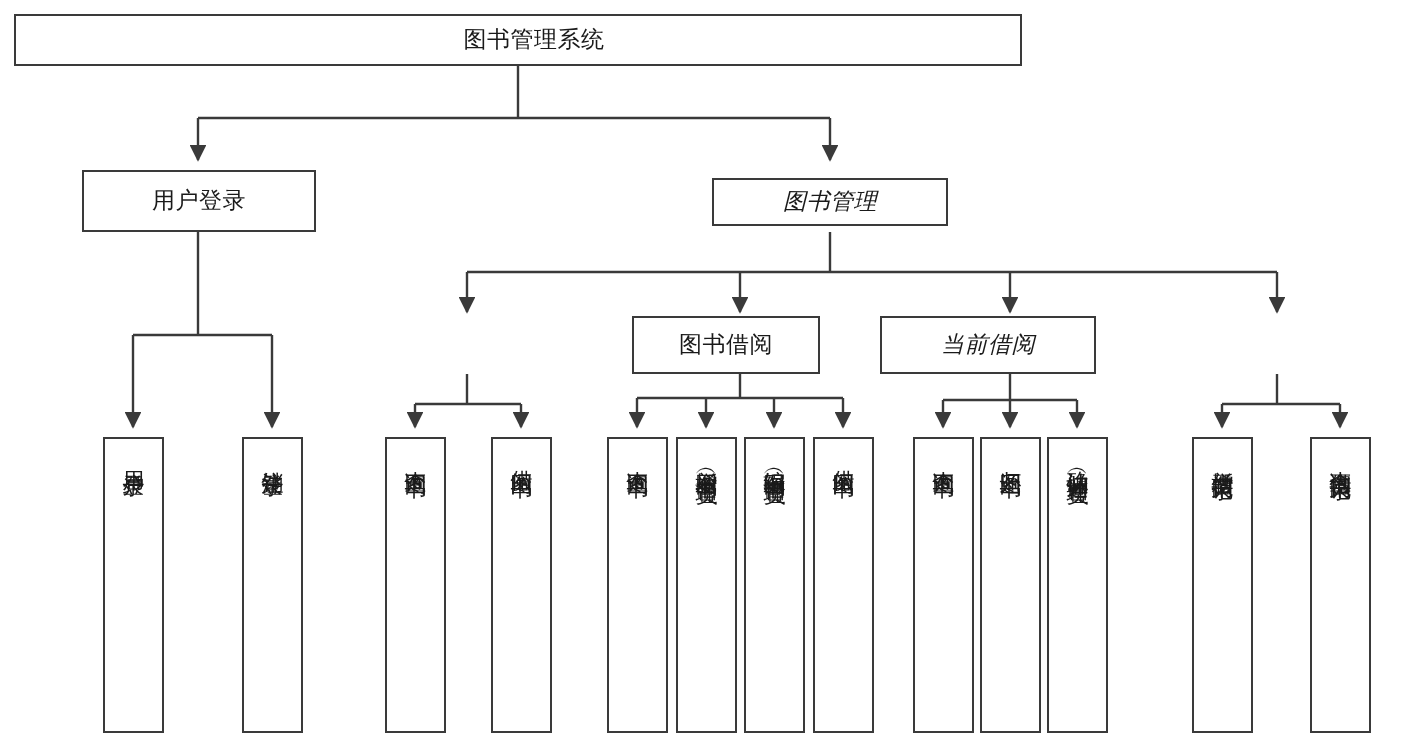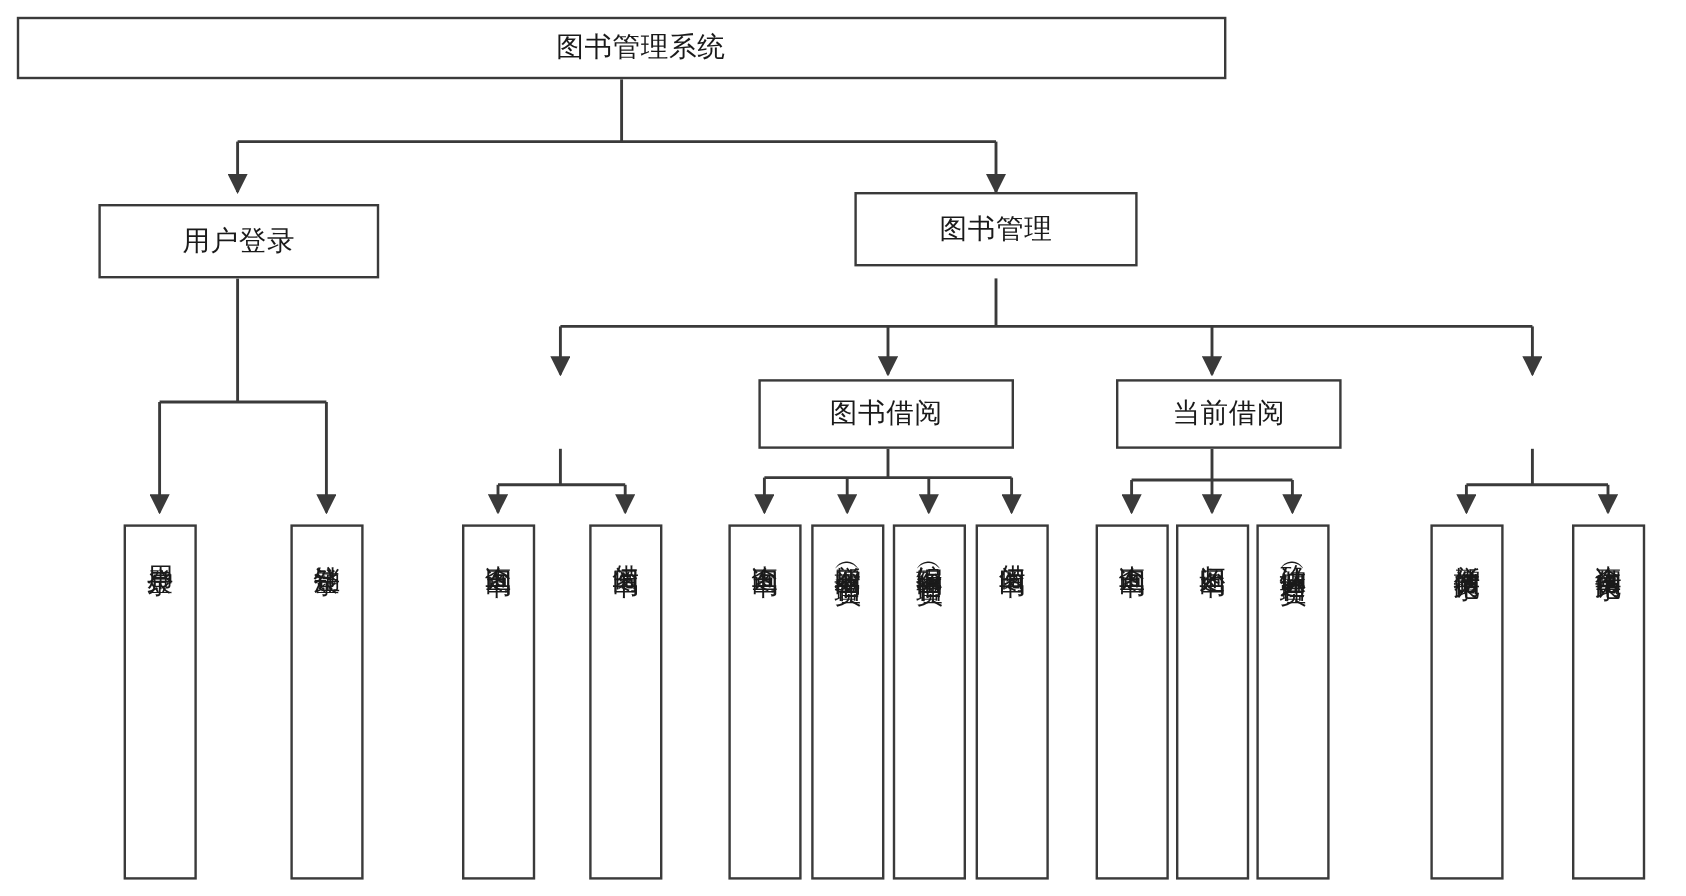--- a/index.html
+++ b/index.html
@@ -118,28 +118,28 @@
     </g>
   </svg>
 
   <div class="node horiz" style="left:14px; top:14px; width:1008px; height:52px;padding-left:32px;">
     <span class="label">图书管理系统</span>
   </div>
 
   <div class="node horiz" style="left:82px; top:170px; width:234px; height:62px;">
     <span class="label">用户登录</span>
   </div>
-  <div class="node horiz" style="left:712px; top:160px; width:236px; height:62px;">
+  <div class="node horiz" style="left:712px; top:178px; width:236px; height:48px;font-style:italic;">
     <span class="label">图书管理</span>
   </div>
 
-  <div class="node horiz" style="left:632px; top:316px; width:213px; height:58px;">
+  <div class="node horiz" style="left:632px; top:316px; width:188px; height:58px;">
     <span class="label">图书借阅</span>
   </div>
-  <div class="node horiz" style="left:930px; top:316px; width:188px; height:58px;">
+  <div class="node horiz" style="left:880px; top:316px; width:216px; height:58px;font-style:italic;">
     <span class="label">当前借阅</span>
   </div>
 
   <div class="node vert" style="left:103px; top:437px; width:61px; height:296px;">
     <span class="label">用户登录</span>
   </div>
   <div class="node vert" style="left:242px; top:437px; width:61px; height:296px;">
     <span class="label">注销登录</span>
   </div>
 

